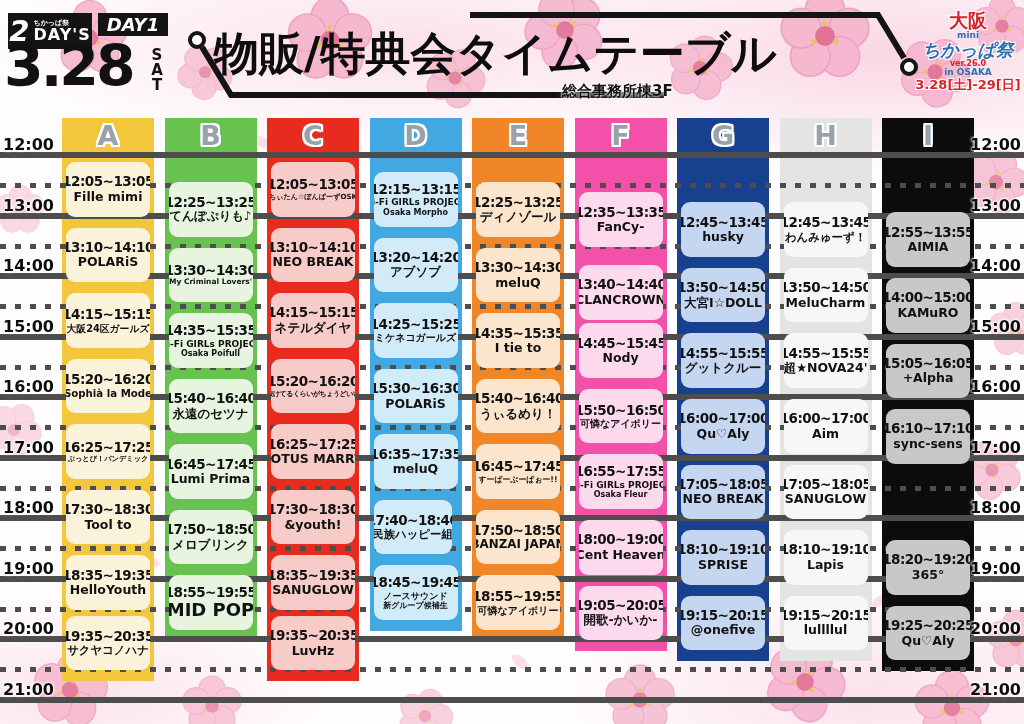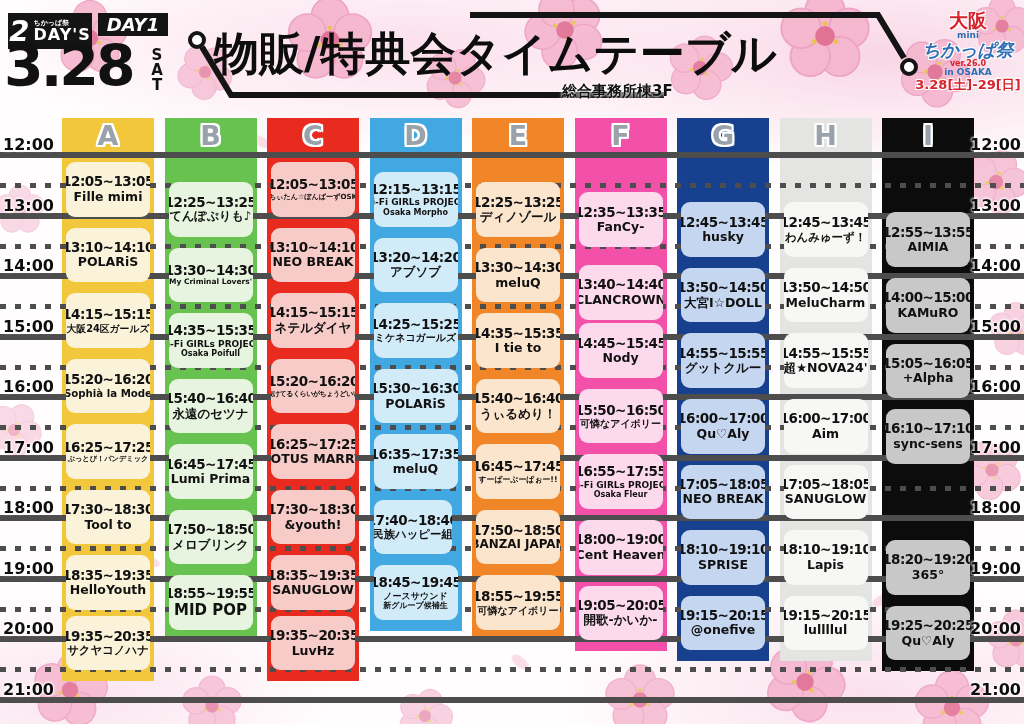--- a/index.html
+++ b/index.html
@@ -234,21 +234,21 @@
     <div class="block" style="left: 168.5px; top: 444.375px; width: 84px; height: 54.5px; background: rgb(230, 244, 224);">
       <div class="etime">16:45~17:45</div>
       <div class="ename" style="font-size: 12.5px;">Lumi Prima</div>
     </div>
     <div class="block" style="left: 168.5px; top: 509.917px; width: 84px; height: 54.5px; background: rgb(230, 244, 224);">
       <div class="etime">17:50~18:50</div>
       <div class="ename" style="font-size: 12.5px;">メロブリンク</div>
     </div>
     <div class="block" style="left: 168.5px; top: 575.458px; width: 84px; height: 54.5px; background: rgb(230, 244, 224);">
       <div class="etime">18:55~19:55</div>
-      <div class="ename" style="font-size: 15px;">MID POP</div>
+      <div class="ename" style="font-size: 18px;">MID POP</div>
     </div>
     <div class="colhead" style="left: 267px; top: 118px; width: 92px; height: 34px; background: rgb(233, 42, 31);">
       <span class="colletter">C</span>
     </div>
     <div class="band" style="left: 267px; top: 155px; width: 92px; height: 526.292px; background: rgb(233, 42, 31);"></div>
     <div class="block" style="left: 271px; top: 162.042px; width: 84px; height: 54.5px; background: rgb(247, 203, 199);">
       <div class="etime">12:05~13:05</div>
       <div class="ename" style="font-size: 7.1px;">ちぃたん☆ぼんばーずOSK</div>
     </div>
     <div class="block" style="left: 271px; top: 227.583px; width: 84px; height: 54.5px; background: rgb(247, 203, 199);">

